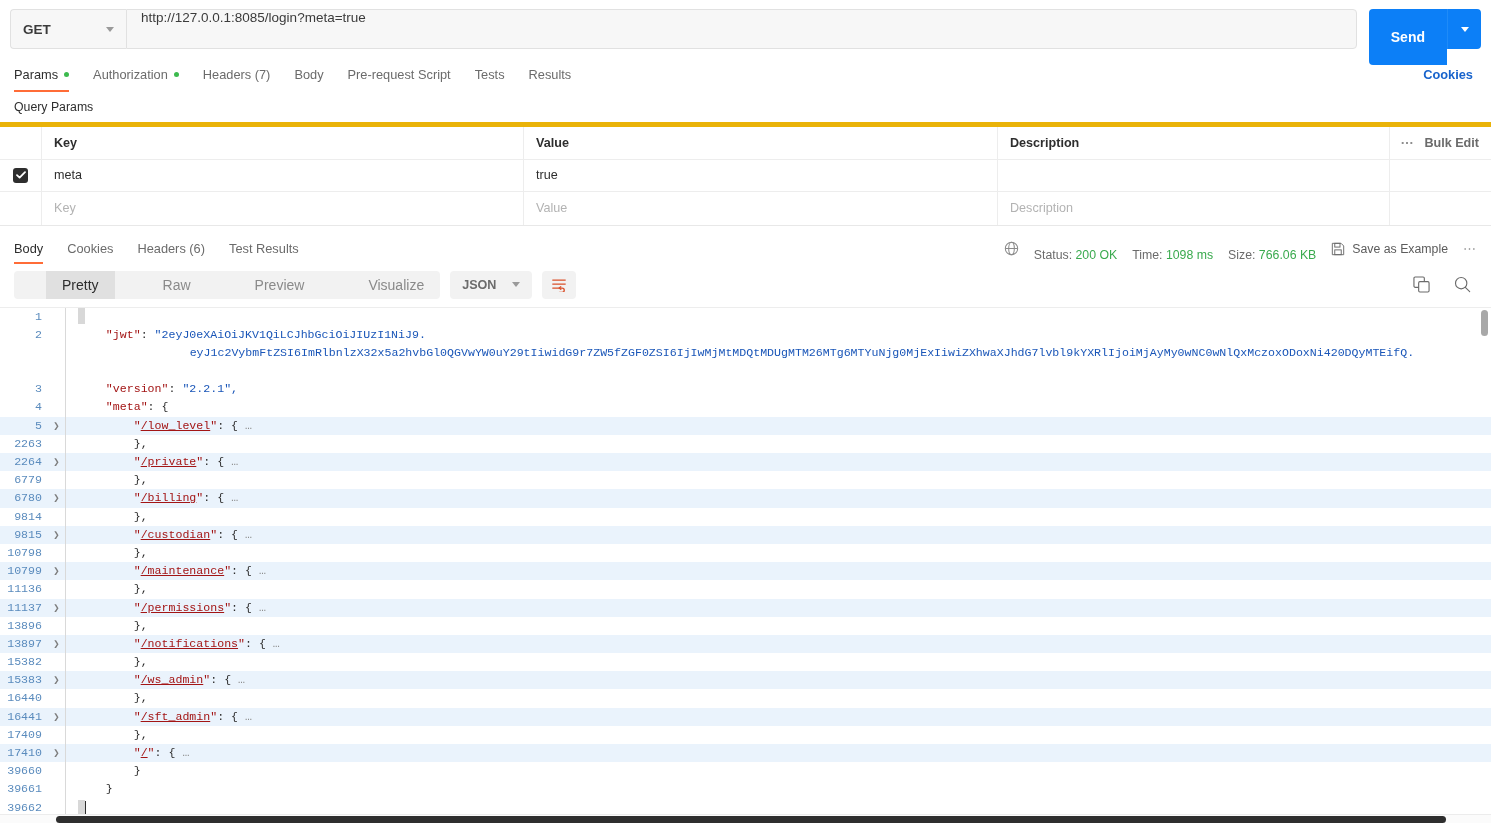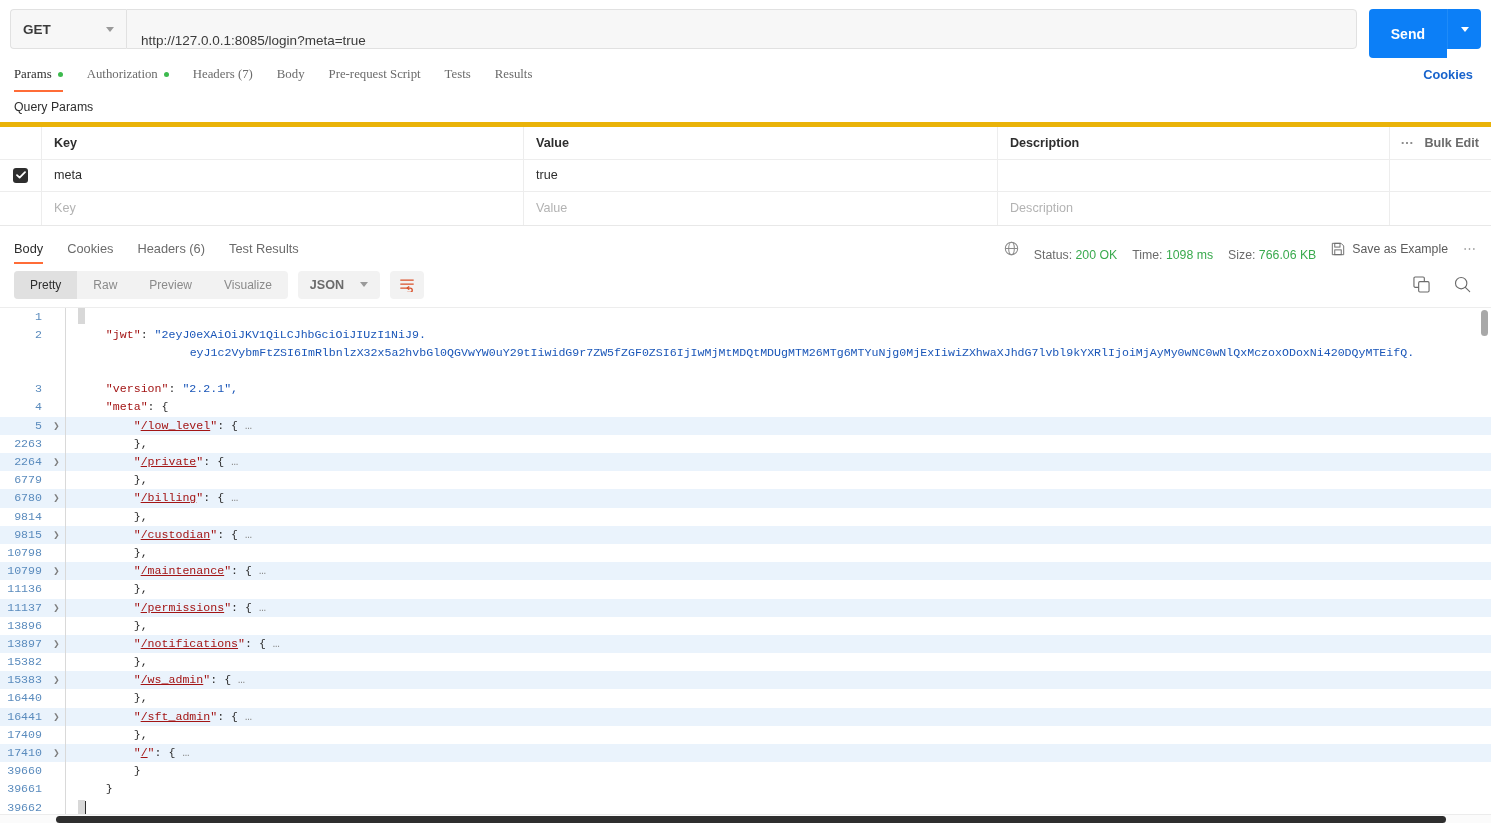--- a/index.html
+++ b/index.html
@@ -36,37 +36,37 @@
     border-left: 4.5px solid transparent;
     border-right: 4.5px solid transparent;
     border-top: 5px solid #9a9a9a;
     display: inline-block;
   }
   .url-input {
     flex: 1; height: 40px;
     border: 1px solid #e1e1e1;
     border-radius: 0 4px 4px 0;
     background: #f7f7f7;
-    display: flex; align-items: flex-end;
+    display: flex; align-items: flex-start;
     padding: 0 14px;
     font-size: 13.5px;
     color: #3b3b3b;
   }
   .send-wrap {
     display: flex; margin-left: 12px;
     height: 40px;
   }
   .send-btn {
     background: #0c7ff7;
     color: #fff;
     font-size: 14px; font-weight: bold;
     border: none;
     border-radius: 4px 0 0 4px;
     padding: 0 22px;
-    height: 49px;
+    height: 56px;
     display: flex; align-items: center;
     cursor: pointer;
   }
   .send-caret {
     background: #0c7ff7;
     border-radius: 0 4px 4px 0;
     width: 34px; height: 40px;
     display: flex; align-items: center; justify-content: center;
     border-left: 1px solid #1f8bf8;
     cursor: pointer;
@@ -87,21 +87,20 @@
   }
   .req-tab {
     font-size: 12.8px;
     color: #6b6b6b;
     margin-right: 24px;
     height: 33px;
     display: flex; align-items: center;
     cursor: pointer;
     position: relative;
     white-space: nowrap;
-    font-family: Liberation Serif, serif;
   }
   .req-tab.active { color: #2e2e2e; }
   .req-tab.active::after {
     content: "";
     position: absolute;
     left: 0; right: 0; bottom: -1px;
     height: 2px;
     background: #ff6c37;
   }
   .dot {
@@ -206,22 +205,23 @@
     display: flex;
     background: #f2f2f2;
     border-radius: 4px;
     overflow: hidden;
     height: 28px;
   }
   .seg {
     padding: 0 16px;
     height: 28px;
     display: flex; align-items: center;
-    font-size: 12px; color: #8a8a8a;
-    cursor: pointer;
+    font-size: 14px; color: #8a8a8a;
+    cursor: pointer;
+    margin-left: 32px;
   }
   .seg.active { background: #e0e0e0; color: #2e2e2e; }
   .fmt-select {
     margin-left: 10px;
     height: 28px;
     background: #f2f2f2;
     border-radius: 4px;
     display: flex; align-items: center;
     gap: 16px;
     padding: 0 12px;

